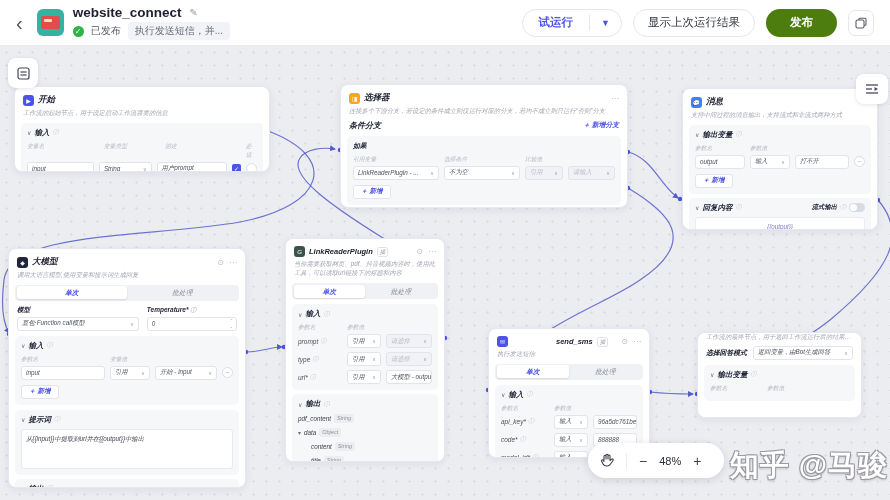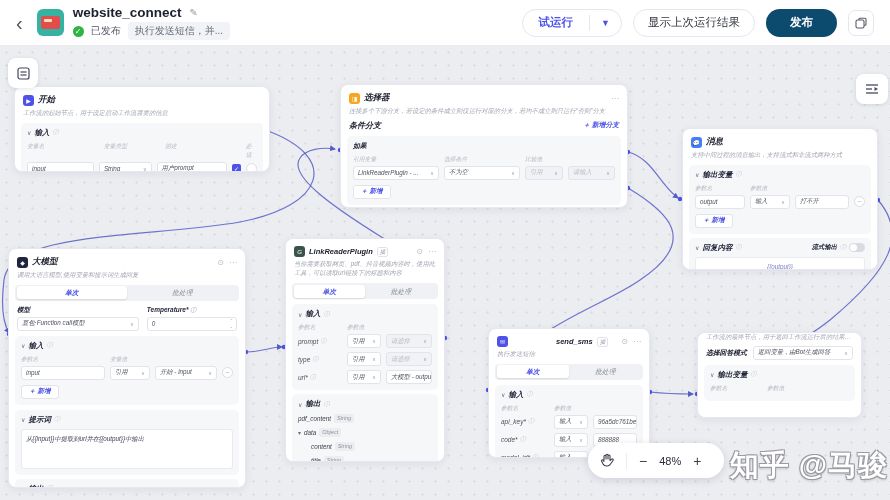--- a/index.html
+++ b/index.html
@@ -23,21 +23,21 @@
             display:inline-flex; align-items:center; justify-content:center; }
   .pill { background:#f2f3f6; border-radius:4px; padding:2px 7px; color:#6a6e7a; }
   .tb-right { margin-left:auto; display:flex; align-items:center; gap:11px; }
   .btn { height:28px; display:inline-flex; align-items:center; justify-content:center; border-radius:15px;
          font-size:11.5px; cursor:pointer; }
   .btn-ghost { background:#fff; border:1px solid #e6e7ec; color:#32353f; padding:0 14px; }
   .btn-test { background:#fff; border:1px solid #e6e7ec; color:#4d53e8; font-weight:bold; padding:0; overflow:hidden; }
   .btn-test .t-label { padding:0 16px; }
   .btn-test .t-sep { width:1px; height:16px; background:#e6e7ec; }
   .btn-test .t-caret { padding:0 11px; font-size:9px; }
-  .btn-primary { background:#0c4a6e; color:#fff; font-weight:bold; padding:0 24px; }
+  .btn-primary { background:#4d7c0f; color:#fff; font-weight:bold; padding:0 24px; }
   .iconbtn { width:26px; height:26px; border:1px solid #e6e7ec; border-radius:7px; background:#fff;
              display:flex; align-items:center; justify-content:center; cursor:pointer; }
 
   
   .canvas { position:absolute; left:0; top:46px; width:890px; height:454px; background:#ecedf1;
             background-image:radial-gradient(#dddee4 1px, transparent 1.1px); background-size:13px 13px; }
   svg.wires { position:absolute; left:0; top:0; width:890px; height:454px; pointer-events:none; }
   .fab { position:absolute; background:#fff; border-radius:8px; box-shadow:0 1px 4px rgba(25,30,60,.12);
          display:flex; align-items:center; justify-content:center; cursor:pointer; z-index:20; }
 
@@ -257,21 +257,21 @@
             </div>
         </div>
         <div class="addbtn">
           <span>＋</span>
             <span>新增</span>
         </div>
       </div>
 
     </div>
 
-    <div class="node" style="left:682px;top:42px;width:196px;height:142px;margin-top:40px;">
+    <div class="node" style="left:682px;top:42px;width:196px;height:142px;">
       <div class="nhead">
         <span class="nicon" style="background:#4080ff">💬</span>
         <span class="ntitle">消息</span>
       </div>
       <div class="ndesc">支持中间过程的消息输出，支持流式和非流式两种方式</div>
       <div class="sect" style="margin-bottom:4px;">
         <div class="sect-head">
           <span class="caret">∨</span>
           <span class="sect-title">输出变量</span>
           <span class="info">ⓘ</span>

